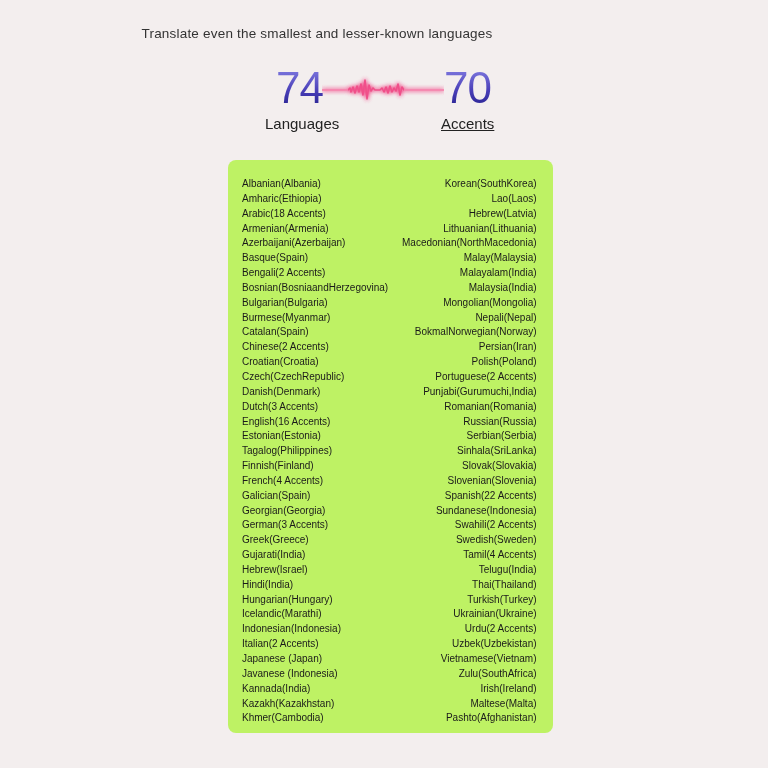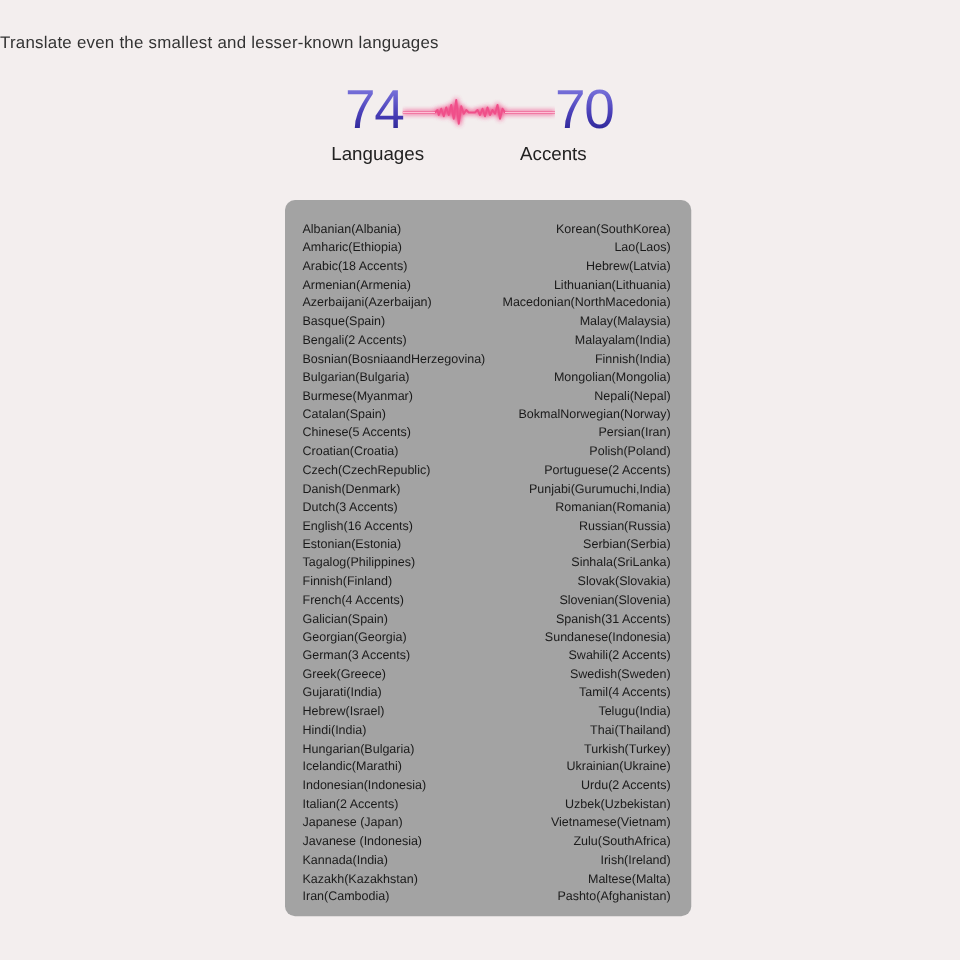--- a/index.html
+++ b/index.html
@@ -13,21 +13,21 @@
       font-family: "Liberation Sans", "DejaVu Sans", sans-serif;
       position: relative;
       overflow: hidden;
       color: #222;
     }
     .tagline {
       position: absolute;
       top: 26px;
       left: 0;
       width: 634px;
-      text-align: left;
+      text-align: center;
       font-size: 13.5px;
       color: #333;
       letter-spacing: 0.2px;
     }
     .stats {
       position: absolute;
       top: 62px;
       left: 0;
       width: 768px;
       height: 80px;
@@ -46,35 +46,35 @@
     }
     .stat-num.left { left: 276px; }
     .stat-num.right { left: 444px; }
     .stat-label {
       position: absolute;
       top: 53px;
       font-size: 15px;
       color: #222;
     }
     .stat-label.left { left: 265px; }
-    .stat-label.right { left: 416px; }
+    .stat-label.right { left: 441px; text-decoration: underline; }
     .wave {
       position: absolute;
       left: 322px;
       top: 13px;
       width: 122px;
       height: 30px;
     }
     .card {
       position: absolute;
       left: 228px;
       top: 160px;
       width: 325px;
       height: 573px;
-      background: #a3a3a3;
+      background: #bef264;
       border-radius: 8px;
     }
     .col {
       position: absolute;
       top: 17px;
       font-size: 10px;
       line-height: 14.85px;
       color: #1a1a1a;
     }
     .col.left { left: 14px; }
@@ -119,70 +119,70 @@
       <div>Amharic(Ethiopia)</div>
       <div>Arabic(18 Accents)</div>
       <div>Armenian(Armenia)</div>
       <div>Azerbaijani(Azerbaijan)</div>
       <div>Basque(Spain)</div>
       <div>Bengali(2 Accents)</div>
       <div>Bosnian(BosniaandHerzegovina)</div>
       <div>Bulgarian(Bulgaria)</div>
       <div>Burmese(Myanmar)</div>
       <div>Catalan(Spain)</div>
-      <div>Chinese(5 Accents)</div>
+      <div>Chinese(2 Accents)</div>
       <div>Croatian(Croatia)</div>
       <div>Czech(CzechRepublic)</div>
       <div>Danish(Denmark)</div>
       <div>Dutch(3 Accents)</div>
       <div>English(16 Accents)</div>
       <div>Estonian(Estonia)</div>
       <div>Tagalog(Philippines)</div>
       <div>Finnish(Finland)</div>
       <div>French(4 Accents)</div>
       <div>Galician(Spain)</div>
       <div>Georgian(Georgia)</div>
       <div>German(3 Accents)</div>
       <div>Greek(Greece)</div>
       <div>Gujarati(India)</div>
       <div>Hebrew(Israel)</div>
       <div>Hindi(India)</div>
-      <div>Hungarian(Bulgaria)</div>
+      <div>Hungarian(Hungary)</div>
       <div>Icelandic(Marathi)</div>
       <div>Indonesian(Indonesia)</div>
       <div>Italian(2 Accents)</div>
       <div>Japanese (Japan)</div>
       <div>Javanese (Indonesia)</div>
       <div>Kannada(India)</div>
       <div>Kazakh(Kazakhstan)</div>
-      <div>Iran(Cambodia)</div>
+      <div>Khmer(Cambodia)</div>
     </div>
   <div class="col right" id="col-right">
       <div>Korean(SouthKorea)</div>
       <div>Lao(Laos)</div>
       <div>Hebrew(Latvia)</div>
       <div>Lithuanian(Lithuania)</div>
       <div>Macedonian(NorthMacedonia)</div>
       <div>Malay(Malaysia)</div>
       <div>Malayalam(India)</div>
-      <div>Finnish(India)</div>
+      <div>Malaysia(India)</div>
       <div>Mongolian(Mongolia)</div>
       <div>Nepali(Nepal)</div>
       <div>BokmalNorwegian(Norway)</div>
       <div>Persian(Iran)</div>
       <div>Polish(Poland)</div>
       <div>Portuguese(2 Accents)</div>
       <div>Punjabi(Gurumuchi,India)</div>
       <div>Romanian(Romania)</div>
       <div>Russian(Russia)</div>
       <div>Serbian(Serbia)</div>
       <div>Sinhala(SriLanka)</div>
       <div>Slovak(Slovakia)</div>
       <div>Slovenian(Slovenia)</div>
-      <div>Spanish(31 Accents)</div>
+      <div>Spanish(22 Accents)</div>
       <div>Sundanese(Indonesia)</div>
       <div>Swahili(2 Accents)</div>
       <div>Swedish(Sweden)</div>
       <div>Tamil(4 Accents)</div>
       <div>Telugu(India)</div>
       <div>Thai(Thailand)</div>
       <div>Turkish(Turkey)</div>
       <div>Ukrainian(Ukraine)</div>
       <div>Urdu(2 Accents)</div>
       <div>Uzbek(Uzbekistan)</div>

